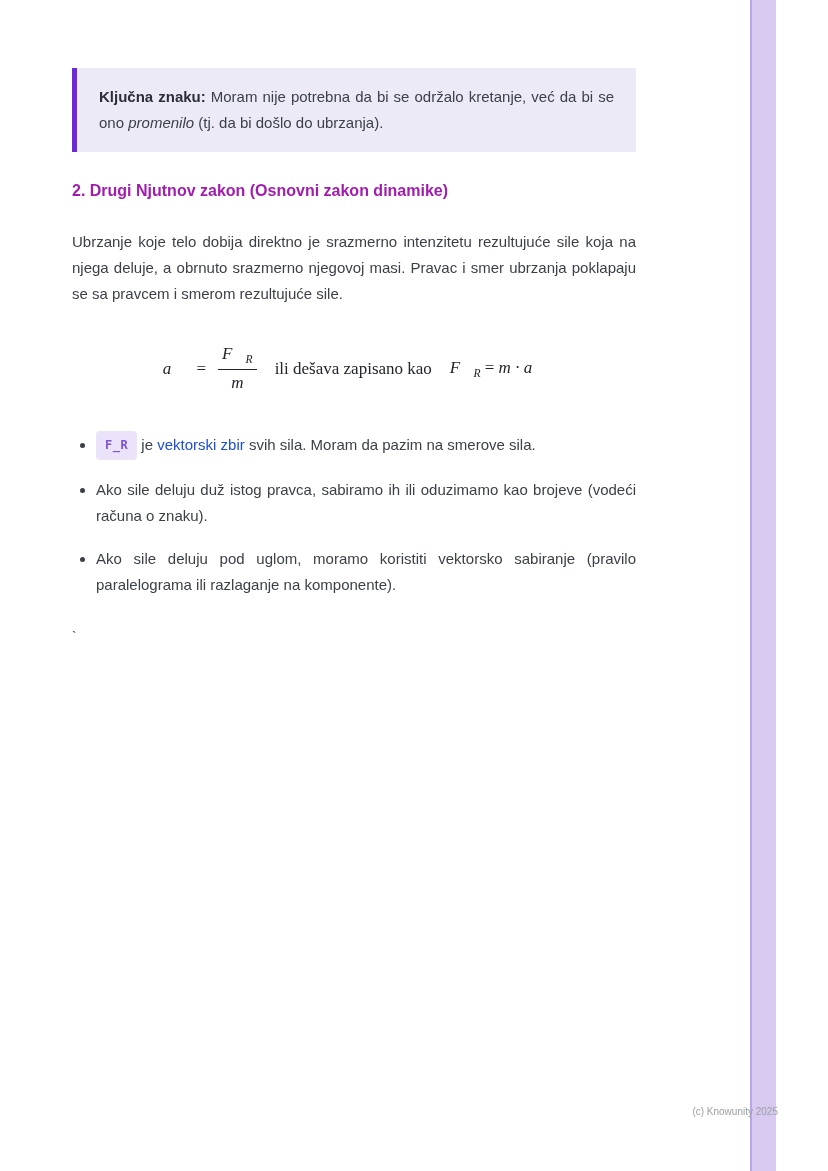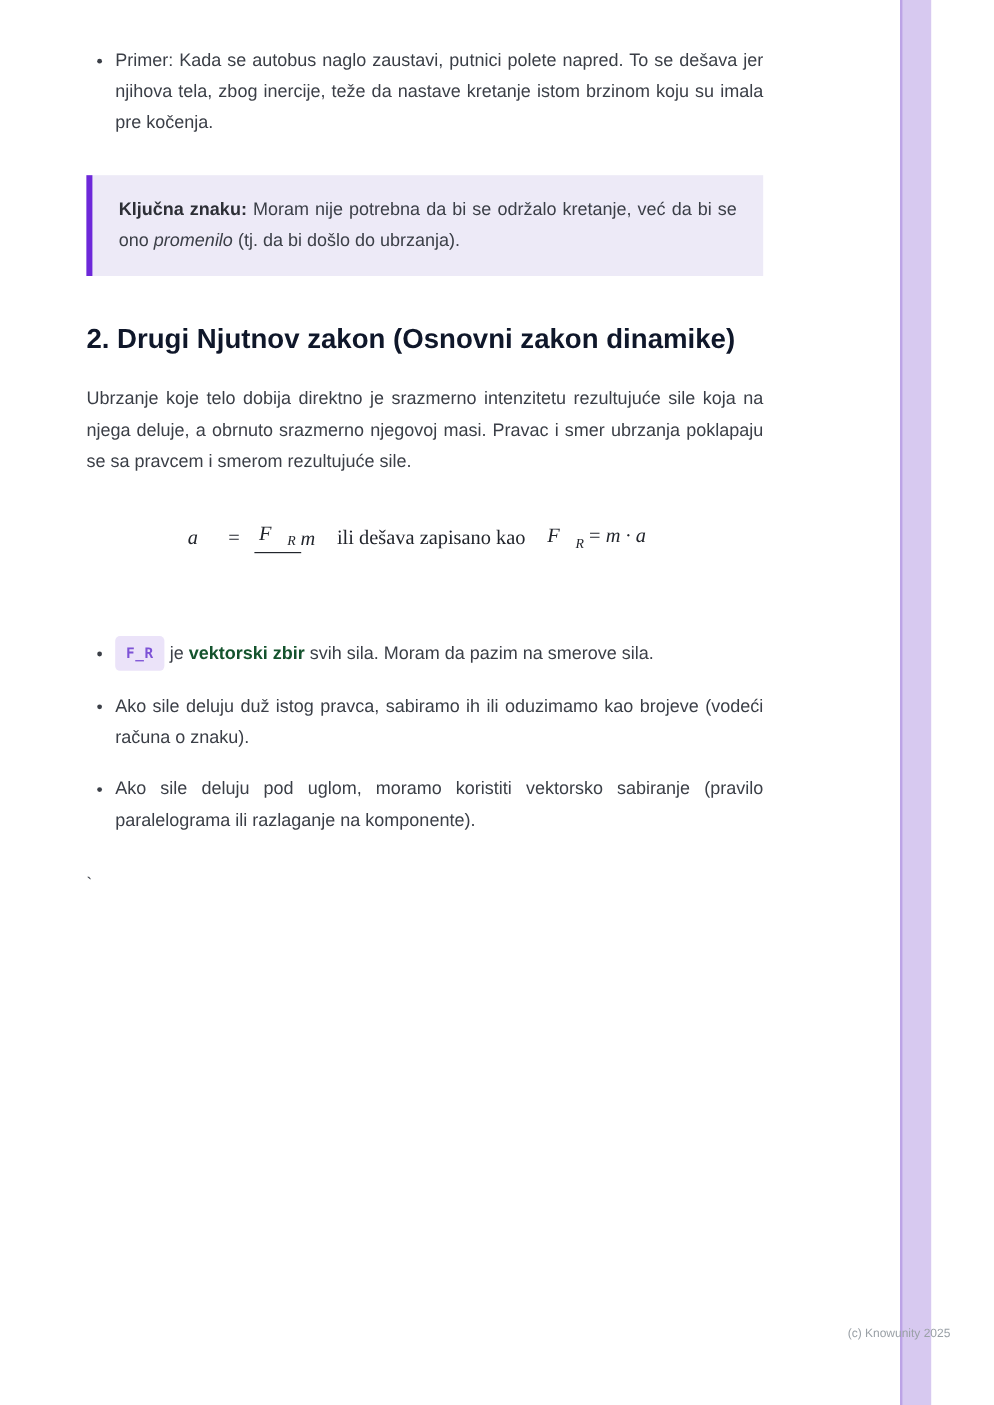--- a/index.html
+++ b/index.html
@@ -33,25 +33,25 @@
     margin-top: 30px;
     background: #edeaf7;
     border-left: 5px solid #6d28d9;
     padding: 16px 22px;
     text-align: justify;
   }
   .callout .bold { font-weight: bold; color: #2d2f36; }
   .callout .italic { font-style: italic; }
 
   .section-heading {
-    margin: 38px 0 0;
-    font-size: 23px;
+    margin: 25px 0 0;
+    font-size: 16px;
     line-height: 28px;
     font-weight: bold;
-    color: #0f172a;
+    color: #a21caf;
   }
 
   .para {
     margin: 24px 0 0;
     text-align: justify;
   }
 
   .formula-row {
     margin: 36px 0 0;
     display: flex;
@@ -59,21 +59,21 @@
     justify-content: center;
     gap: 12px;
     font-family: "Liberation Serif", serif;
     font-size: 17px;
     color: #22252c;
     line-height: 1.3;
   }
   .mi { font-style: italic; }
   .frac {
     display: inline-flex;
-    flex-direction: row;
+    flex-direction: column;
     align-items: center;
   }
   .frac .num { border-bottom: 1px solid #22252c; padding: 0 4px 2px; }
   .frac .den { padding-top: 2px; }
   .formula-row sub { font-size: 0.68em; }
   .formula-connector { margin: 0 6px; font-style: normal; }
 
   .bullets {
     margin-top: 36px;
   }
@@ -83,61 +83,55 @@
     display: inline-block;
     background: #ebe3f9;
     color: #7d52d6;
     font-family: "DejaVu Sans Mono", monospace;
     font-size: 12px;
     font-weight: bold;
     letter-spacing: 0.5px;
     padding: 1px 9px 2px;
     border-radius: 4px;
     vertical-align: 1px;
-    margin-top: 33px;
   }
 
-  .bold { font-weight: bold; color: #14532d; }
+  .bold { font-weight: normal; color: #1d4ed8; }
 
   .stray-char {
     margin-top: 26px;
     font-size: 14px;
     color: #3b3f47;
   }
 
   .side-strip {
     position: absolute;
     top: 0;
     right: 52px;
     width: 26px;
     height: 1171px;
     background: #d7c9f0;
     border-left: 2px solid #bca3e6;
   }
 
   .footer {
     position: absolute;
-    right: 36px;
+    right: 50px;
     bottom: 54px;
     font-size: 10px;
     color: #9aa0a6;
     z-index: 2;
     white-space: nowrap;
   }
 </style>
 </head>
 <body>
 
 <div class="content">
 
-  <ul class="top-list">
-    <li>
-      <span>Primer: Kada se autobus naglo zaustavi, putnici polete napred. To se dešava jer njihova tela, zbog inercije, teže da nastave kretanje istom brzinom koju su imala pre kočenja.</span>
-    </li>
-  </ul>
 
   <div class="callout">
     <span class="bold">Ključna znaku:</span><span> Moram nije potrebna da bi se održalo kretanje, već da bi se ono </span><span class="italic">promenilo</span><span> (tj. da bi došlo do ubrzanja).</span>
   </div>
 
   <h2 class="section-heading">2. Drugi Njutnov zakon (Osnovni zakon dinamike)</h2>
 
   <p class="para">Ubrzanje koje telo dobija direktno je srazmerno intenzitetu rezultujuće sile koja na njega deluje, a obrnuto srazmerno njegovoj masi. Pravac i smer ubrzanja poklapaju se sa pravcem i smerom rezultujuće sile.</p>
 
 

